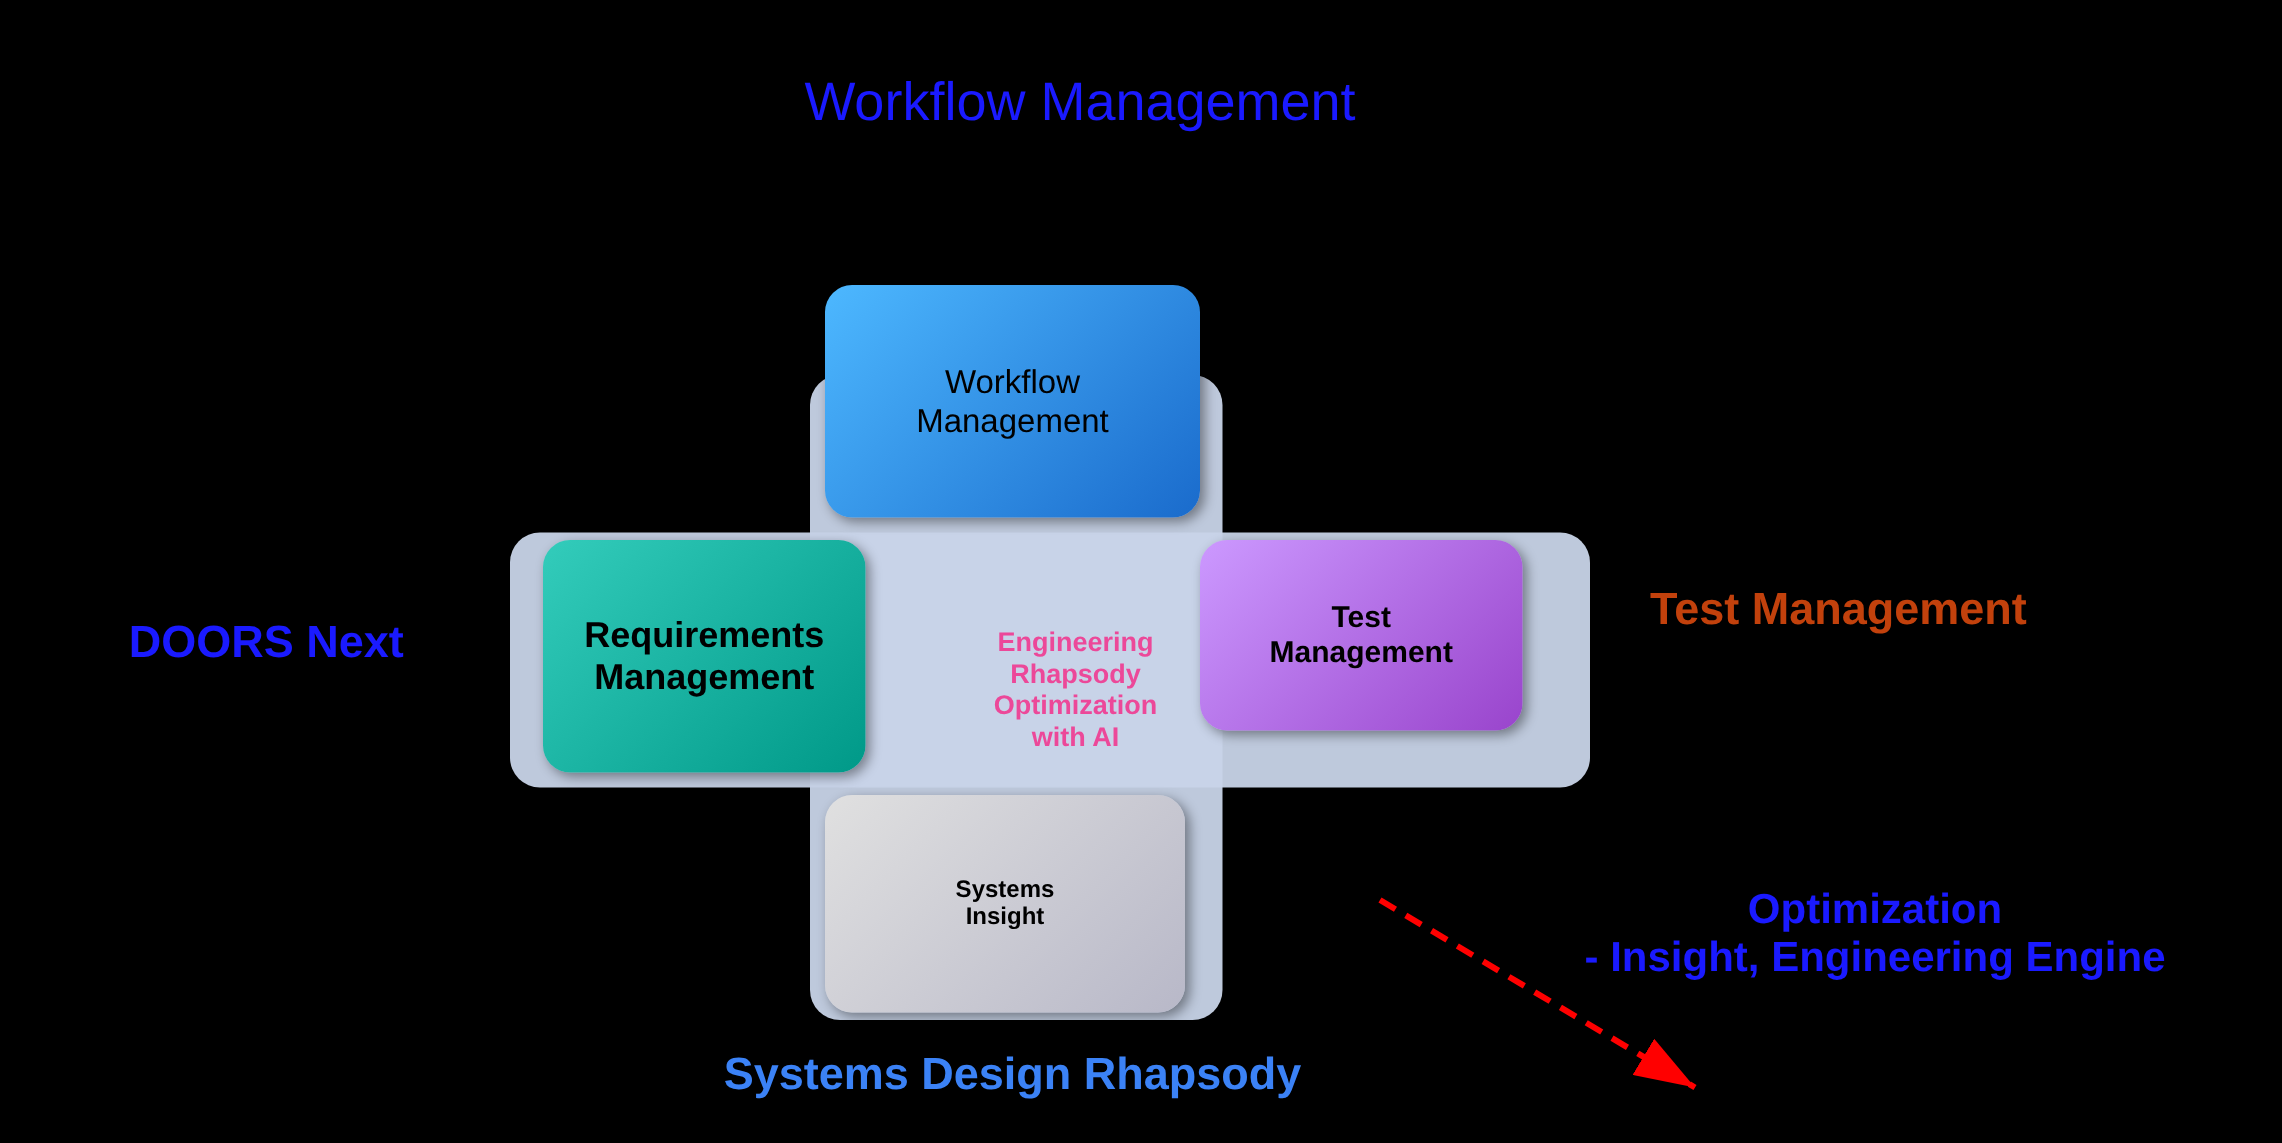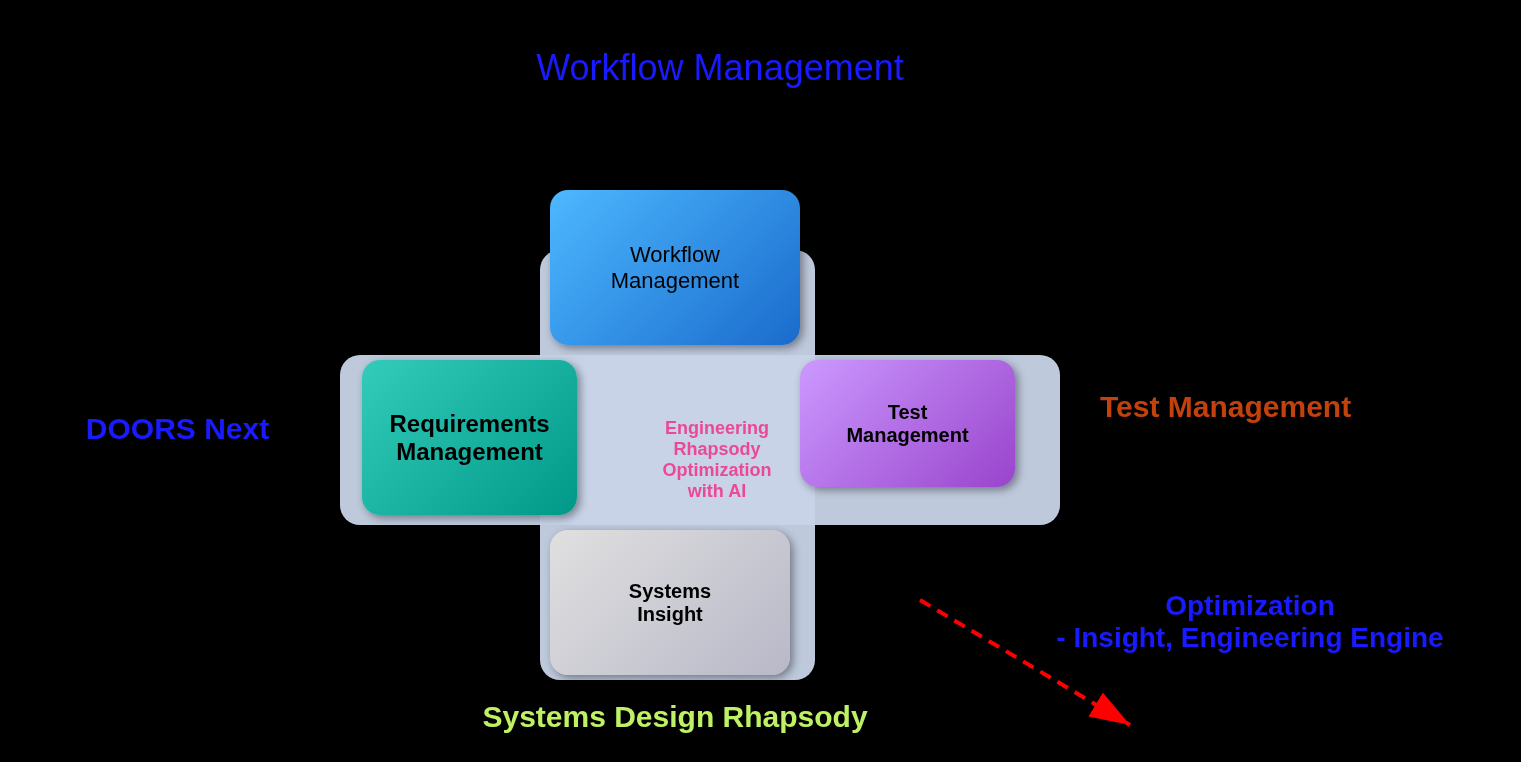--- a/index.html
+++ b/index.html
@@ -70,21 +70,21 @@
 
     
     .label-bottom {
       position: absolute;
       top: 700px;
       left: 350px;
       width: 650px;
       text-align: center;
       font-size: 30px;
       font-weight: bold;
-      color: #bef264;
+      color: #3b82f6;
     }
 
     
     .cross-container {
       position: absolute;
       top: 250px;
       left: 340px;
       width: 720px;
       height: 430px;
     }
@@ -173,21 +173,21 @@
       top: 280px;
       left: 210px;
       width: 240px;
       height: 145px;
       background: linear-gradient(135deg, #e0e0e0 0%, #b8b8c8 100%);
       border-radius: 18px;
       display: flex;
       align-items: center;
       justify-content: center;
       text-align: center;
-      font-size: 20px;
+      font-size: 16px;
       font-weight: bold;
       color: #000;
       z-index: 5;
       box-shadow: 3px 3px 8px rgba(0,0,0,0.4);
     }
 
     
     .cross-svg {
       position: absolute;
       top: 0; left: 0;

